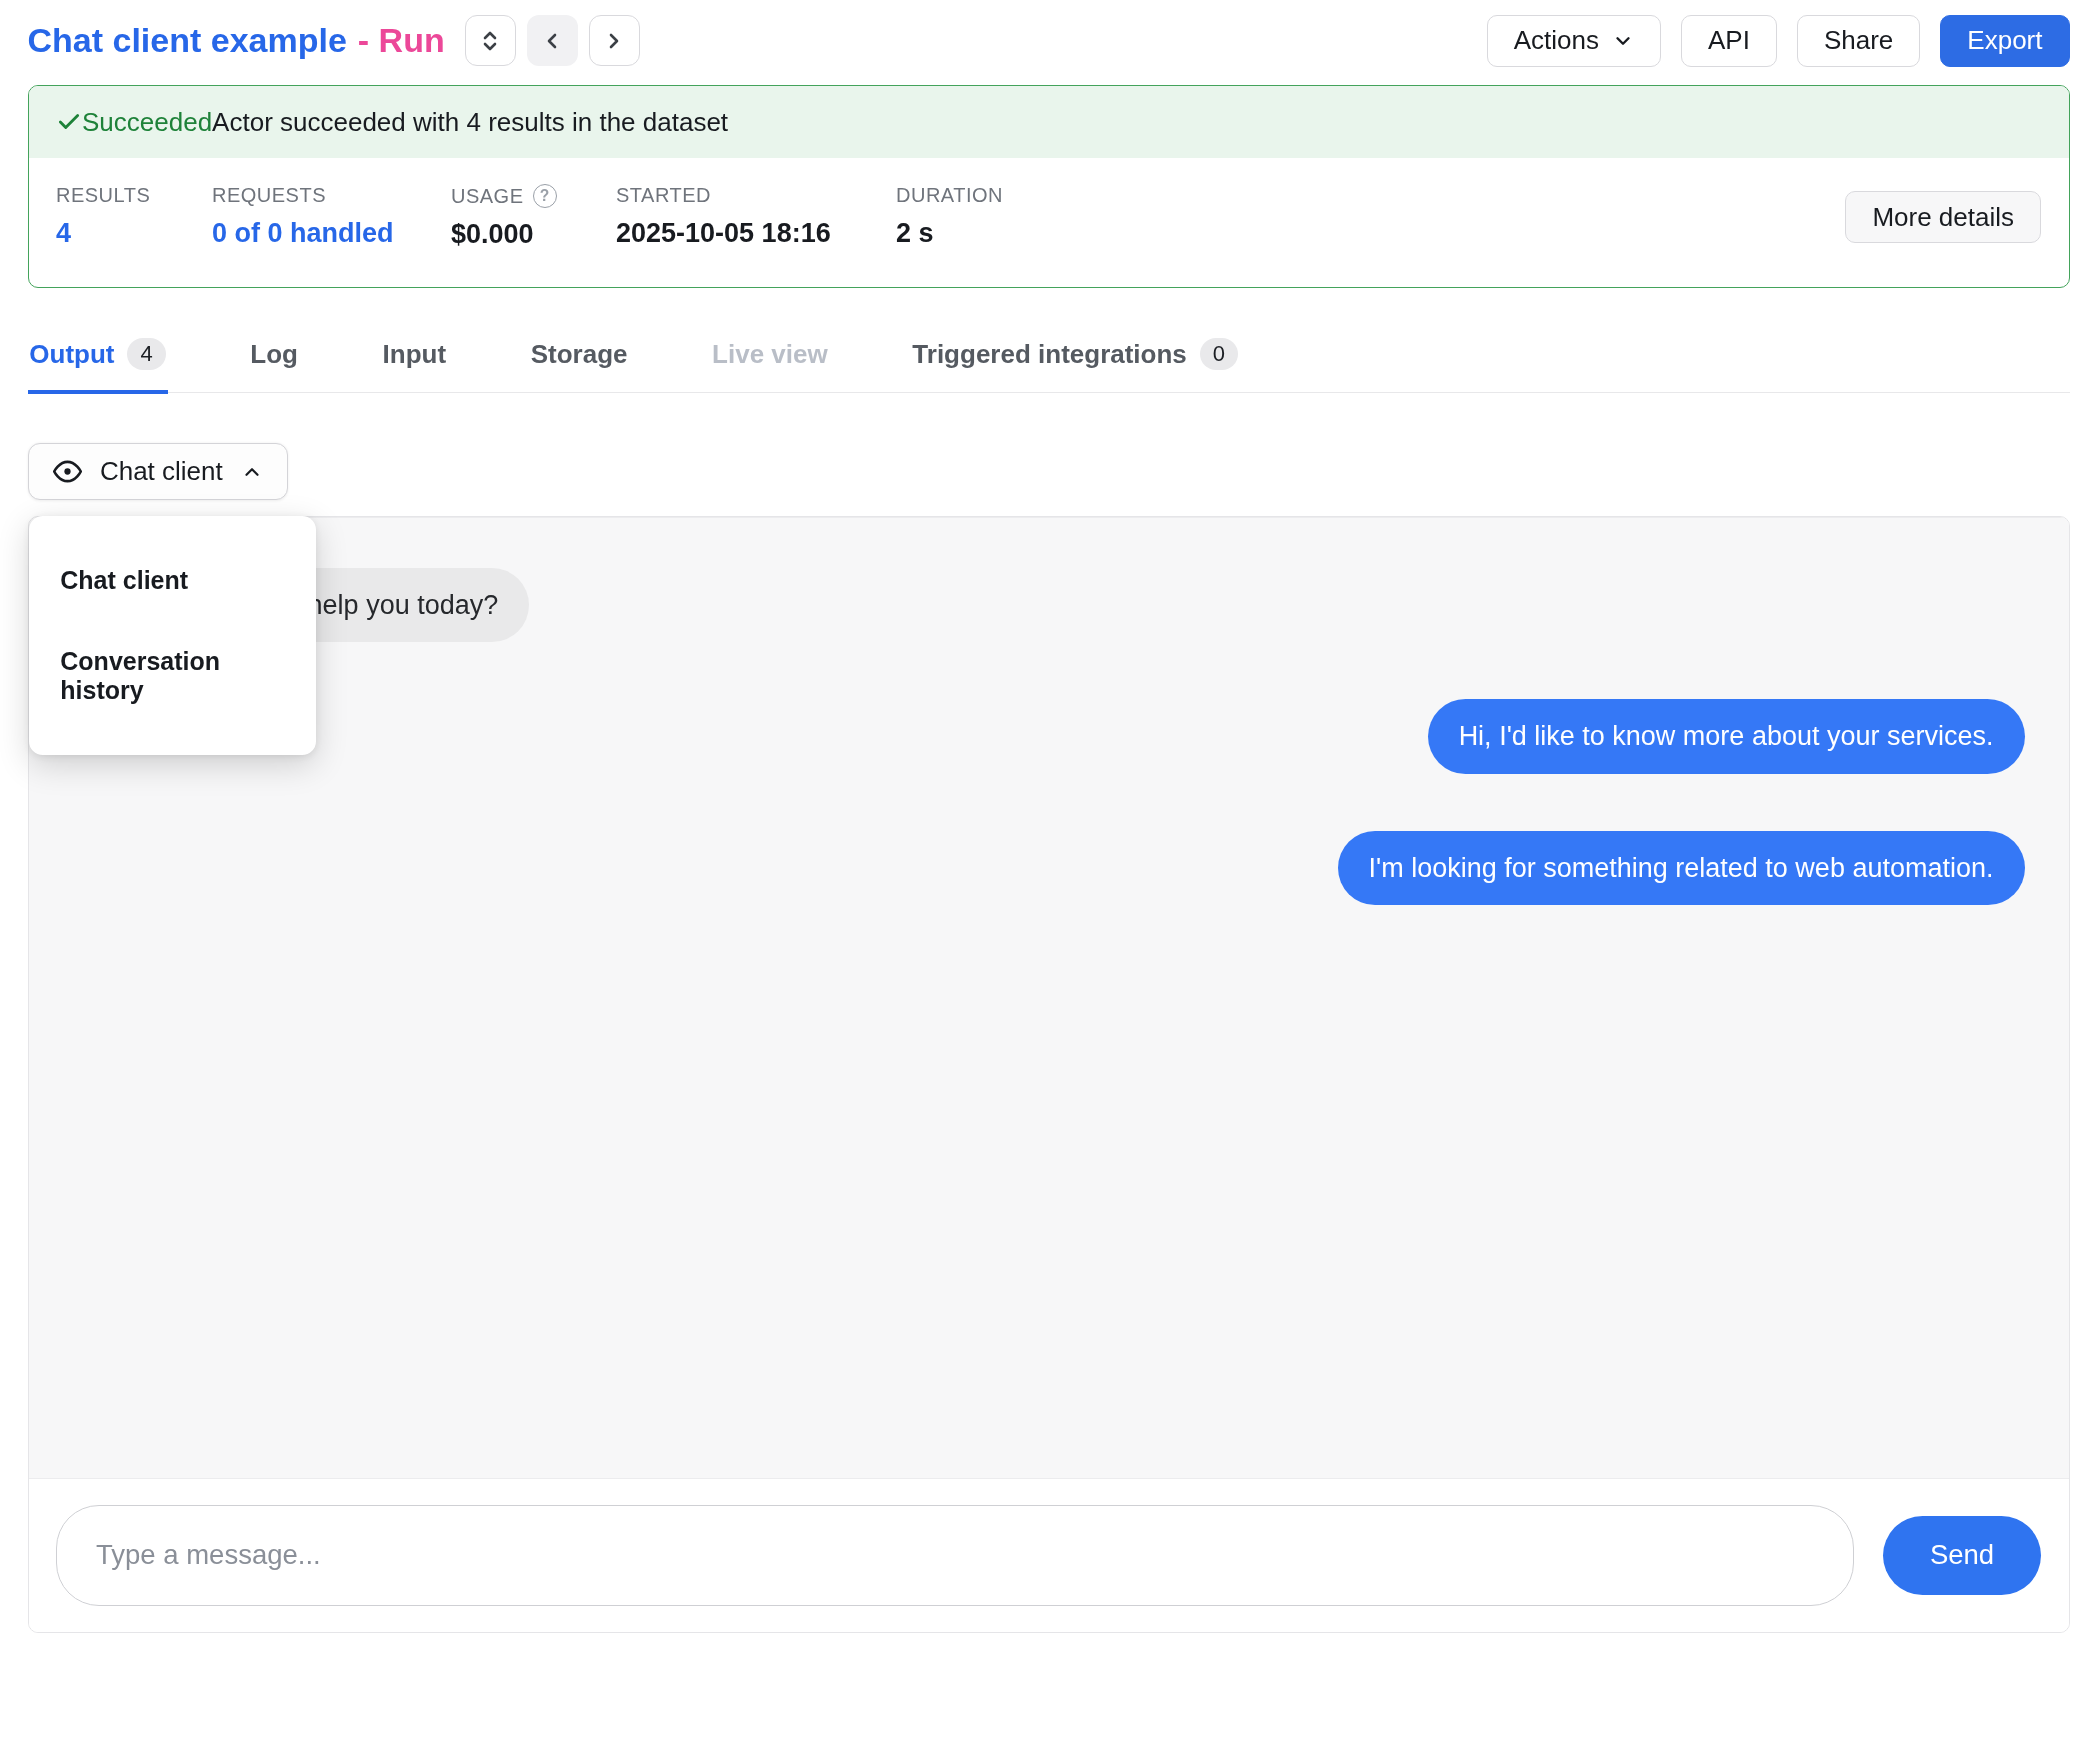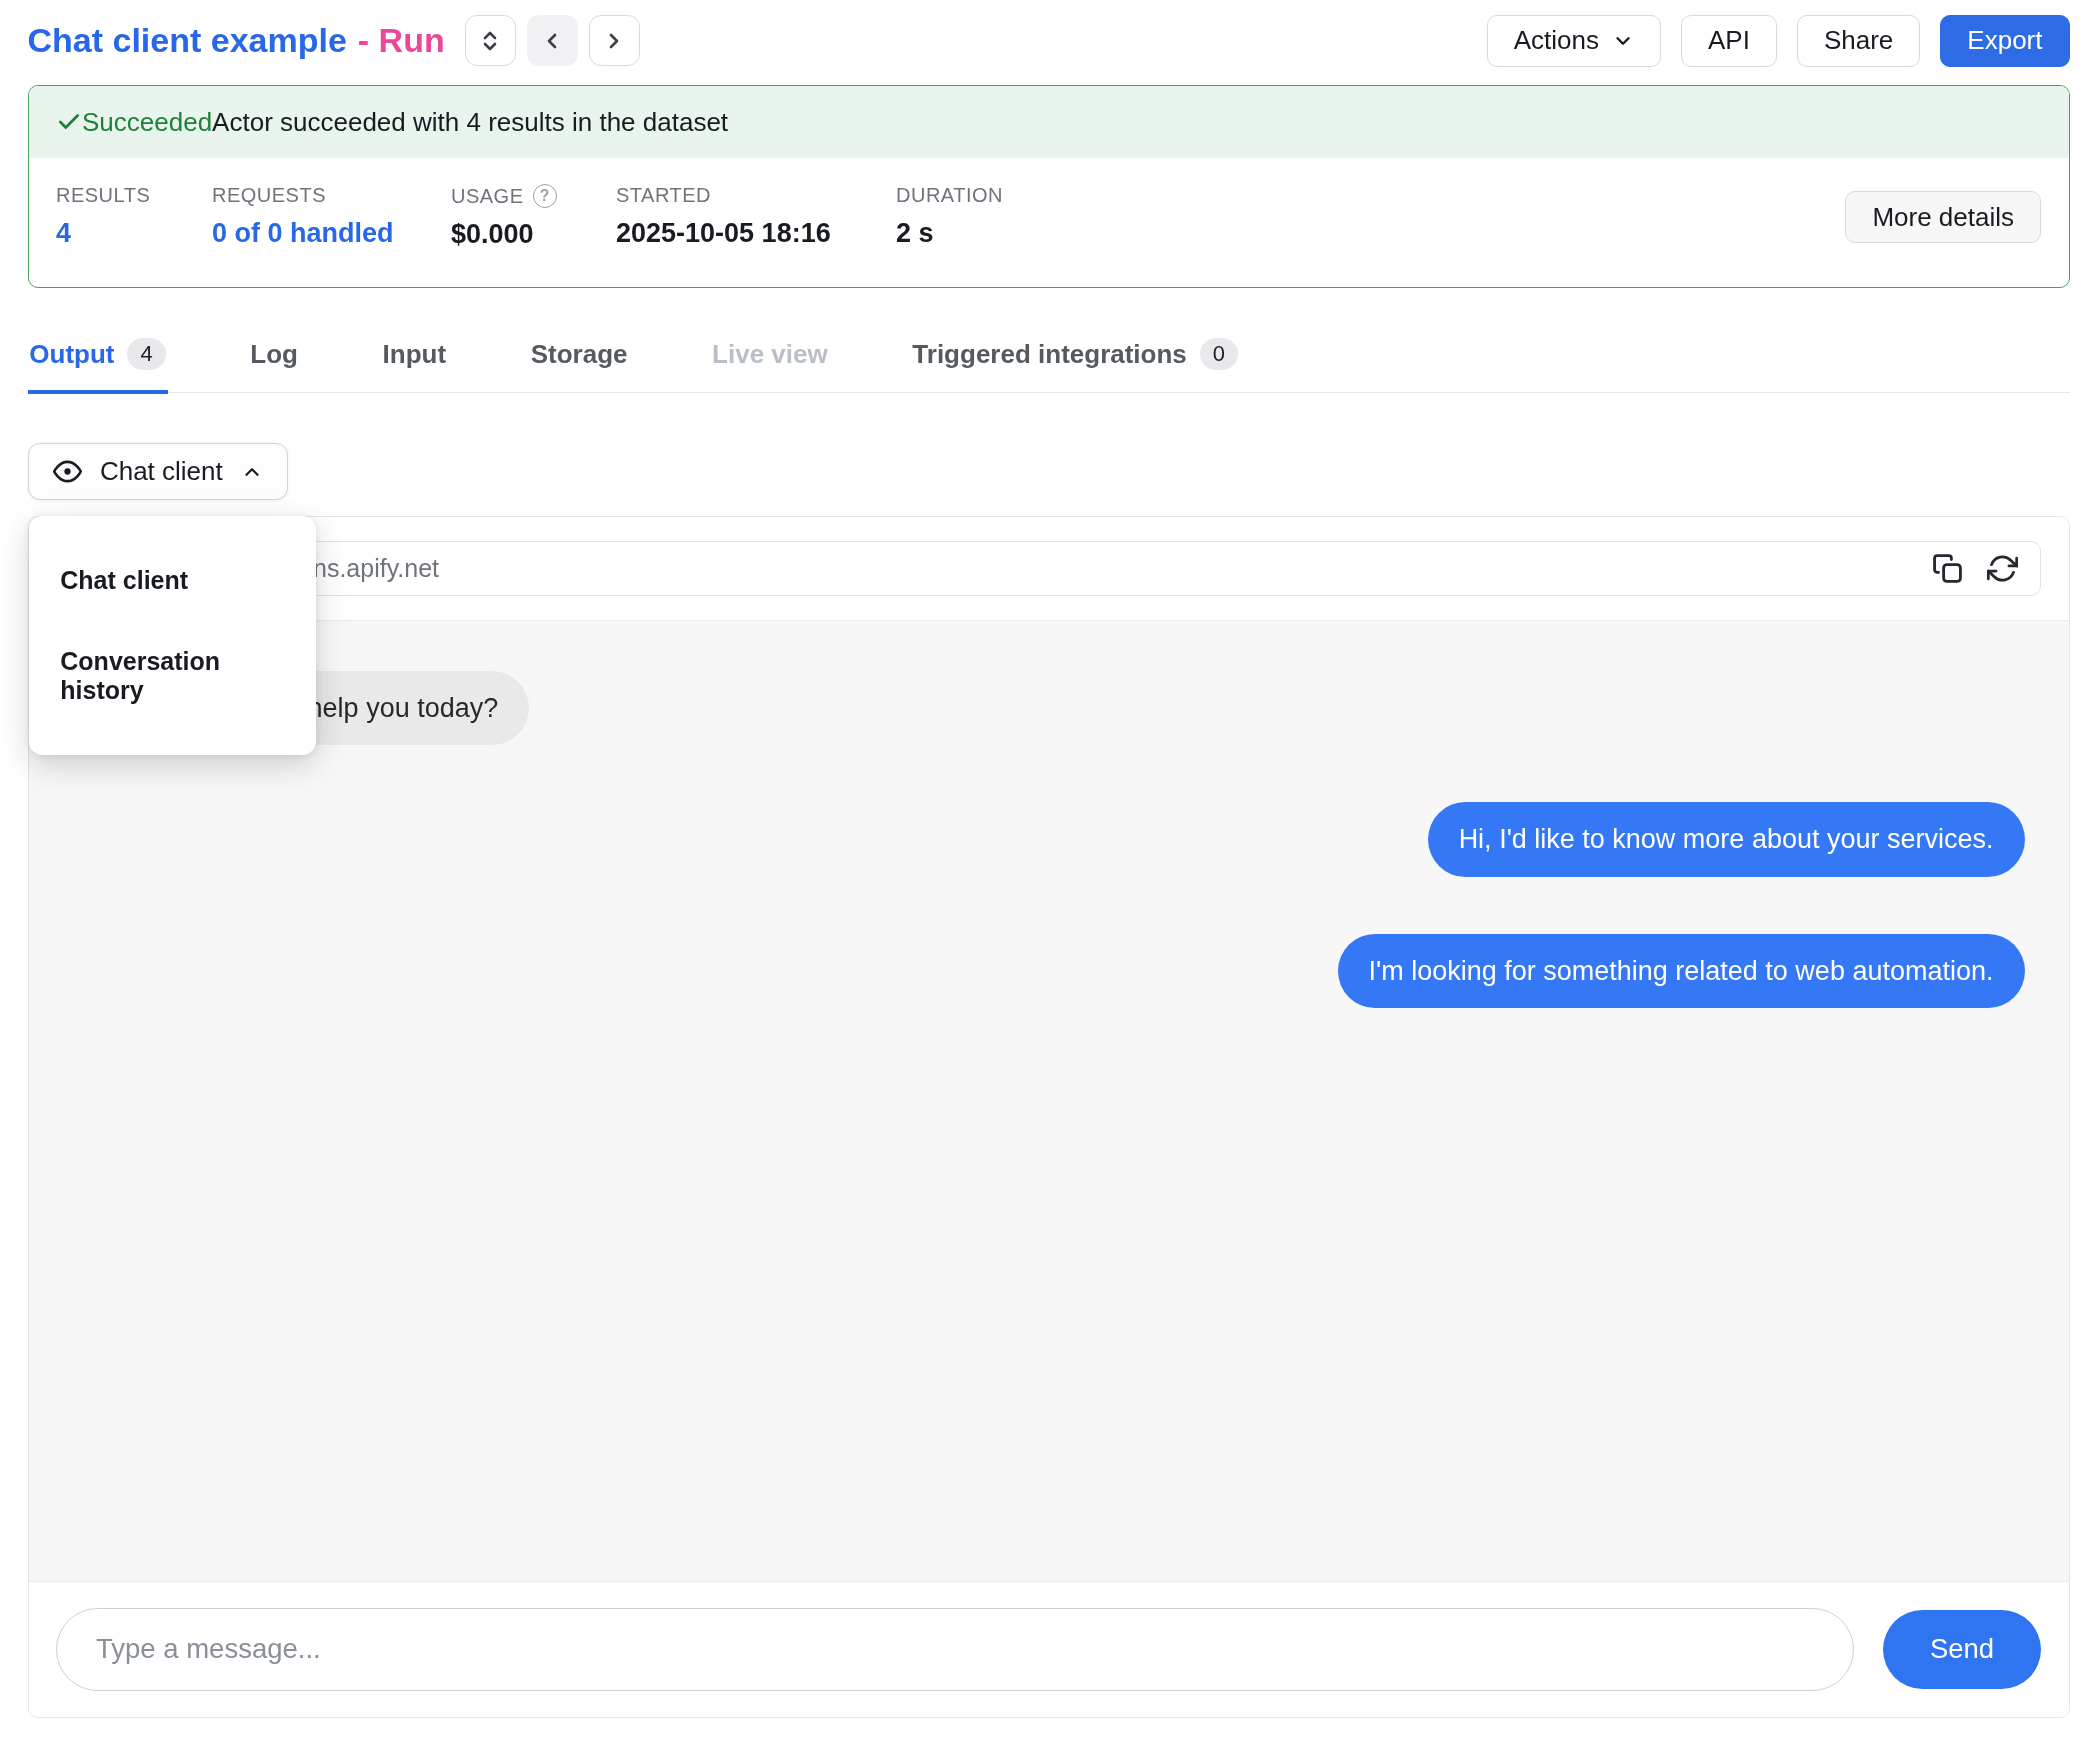--- a/index.html
+++ b/index.html
@@ -88,21 +88,21 @@
     max-width:72%; padding:19px 31px; border-radius:42px; font-size:27px; line-height:1.35;
   }
   .bubble.left  { background:#e9e9ea; color:#26282c; align-self:flex-start; }
   .bubble.right { background:#3578f6; color:#ffffff; align-self:flex-end; }
 
   .frame-footer {
     background:#ffffff; border-top:1.8px solid #ececee;
     padding:26px 27.5px; display:flex; align-items:center; gap:29px;
   }
   .chat-input {
-    flex:1; height:83px; border:1.8px solid #cfd0d4; border-radius:43px;
+    flex:1; height:101px; border:1.8px solid #cfd0d4; border-radius:43px;
     padding:2px 39px; font-size:27.5px; color:#181b20; outline:none; background:#ffffff;
     font-family:"Liberation Sans","DejaVu Sans",sans-serif;
   }
   .chat-input::placeholder { color:#8a8f98; }
   .send-btn {
     width:158px; height:79px; border-radius:40px; border:none; background:#2f74f0;
     color:#ffffff; font-size:27.5px; font-weight:500; cursor:pointer;
     font-family:"Liberation Sans","DejaVu Sans",sans-serif;
   }
 </style>
@@ -248,40 +248,20 @@
         </svg>
     </span>
   </div>
 
   <div class="dropdown">
     <div class="dropdown-item">Chat client</div>
     <div class="dropdown-item">Conversation history</div>
   </div>
 
   <div class="chat-frame">
-    <div class="frame-header">
-      <div class="url-bar">
-        <span class="url-text">ns.apify.net</span>
-        <span class="url-icons">
-          <button class="icon-btn">
-            <svg width="31" height="31" viewBox="0 0 24 24" fill="none" stroke="currentColor" stroke-width="2.2" stroke-linecap="round" stroke-linejoin="round">
-                <rect x="9" y="9" width="13" height="13" rx="2.5"></rect>
-                <path d="M5 15H4a2 2 0 0 1-2-2V4a2 2 0 0 1 2-2h9a2 2 0 0 1 2 2v1"></path>
-              </svg>
-          </button>
-          <button class="icon-btn">
-            <svg width="31" height="31" viewBox="0 0 24 24" fill="none" stroke="currentColor" stroke-width="2.2" stroke-linecap="round" stroke-linejoin="round">
-                <polyline points="23 4 23 10 17 10"></polyline>
-                <polyline points="1 20 1 14 7 14"></polyline>
-                <path d="M3.51 9a9 9 0 0 1 14.85-3.36L23 10M1 14l4.64 4.36A9 9 0 0 0 20.49 15"></path>
-              </svg>
-          </button>
-        </span>
-      </div>
-    </div>
 
     <div class="messages">
       <div class="bubble left">Hello! How can I help you today?</div>
       <div class="bubble right">Hi, I'd like to know more about your services.</div>
       <div class="bubble right">I'm looking for something related to web automation.</div>
     </div>
 
     <div class="frame-footer">
       <input class="chat-input" type="text" placeholder="Type a message..." style="">
       <button class="send-btn">

